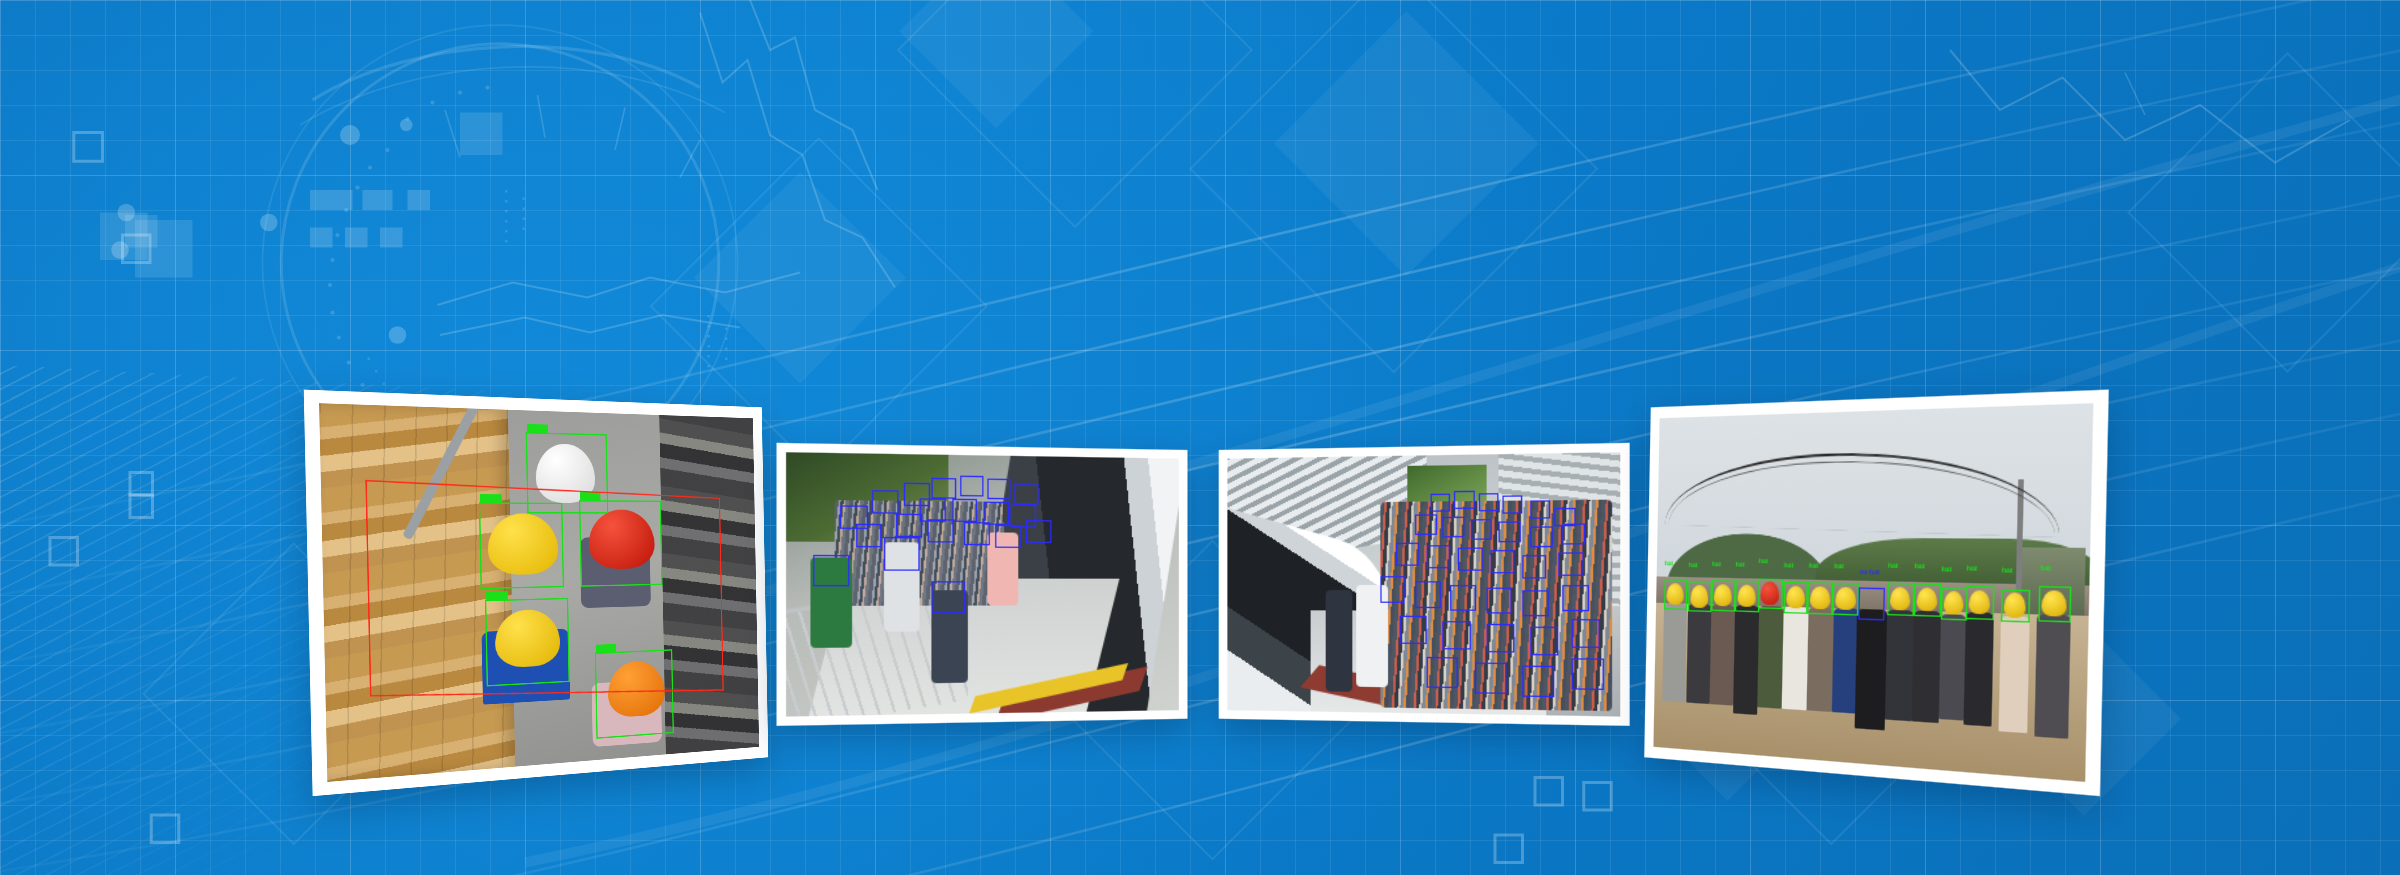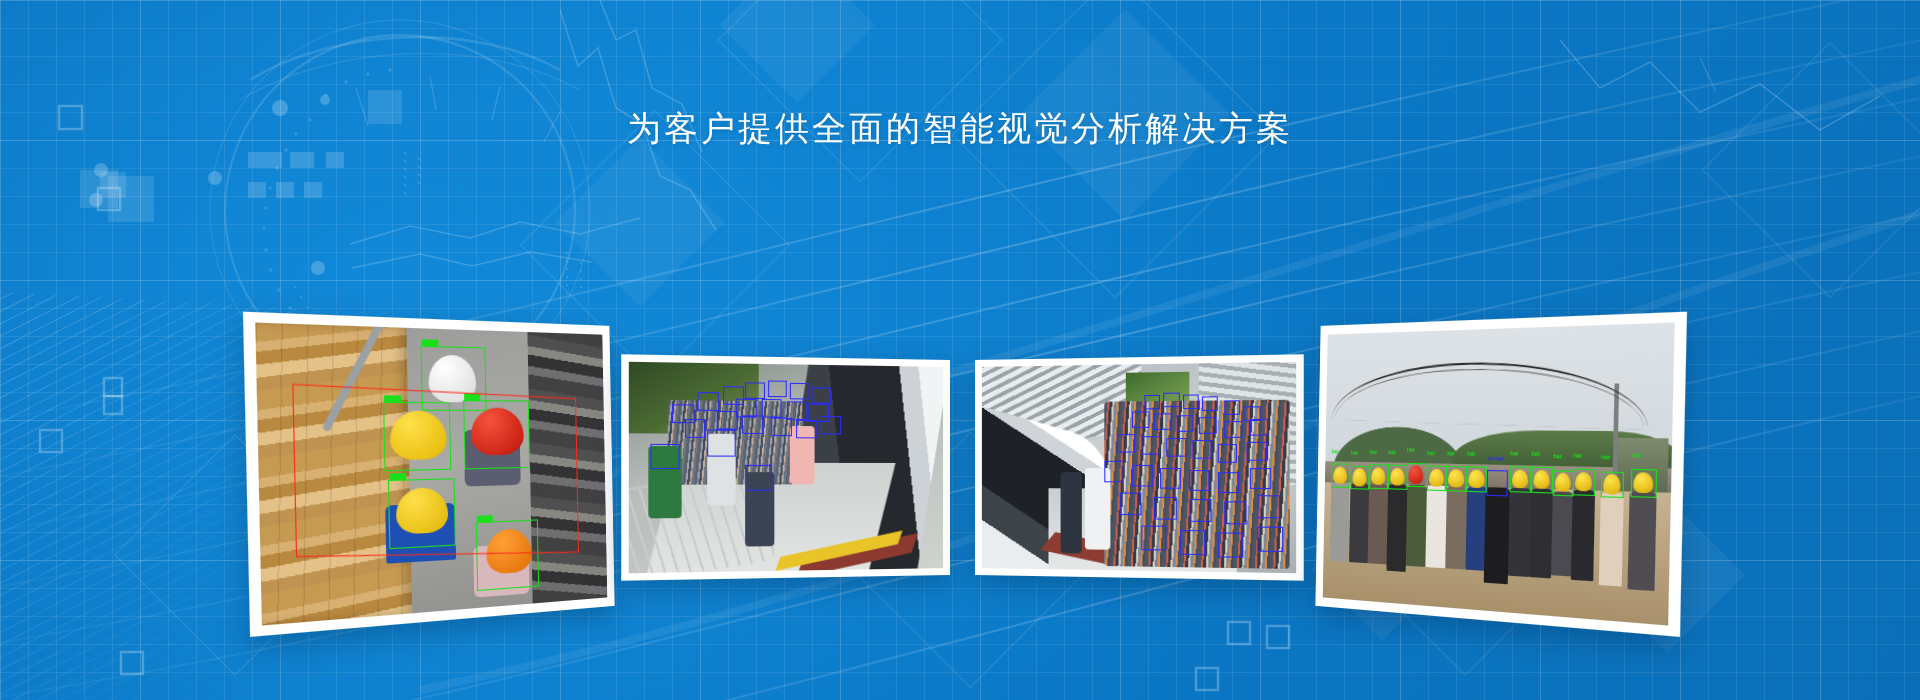--- a/index.html
+++ b/index.html
@@ -382,21 +382,20 @@
     <g stroke="#ffffff" stroke-opacity=".16" stroke-width="1.3">
       <line x1="356" y1="88" x2="368" y2="126"></line>
       <line x1="430" y1="76" x2="436" y2="110"></line>
       <line x1="500" y1="86" x2="492" y2="120"></line>
       <line x1="560" y1="112" x2="544" y2="142"></line>
       <line x1="1700" y1="58" x2="1716" y2="92"></line>
     </g>
   </svg>
 
   <div class="text-wrap">
-    <div class="subtitle">为客户提供全面的智能视觉分析解决方案</div>
   </div>
 
   <div class="fan">
 
     <div class="card" id="card1">
       <div class="inner">
         <div class="shot p1" style="inset:0">
           <div class="boxcol"></div>
           <div class="rightclutter"></div>
           <div class="pole"></div>

